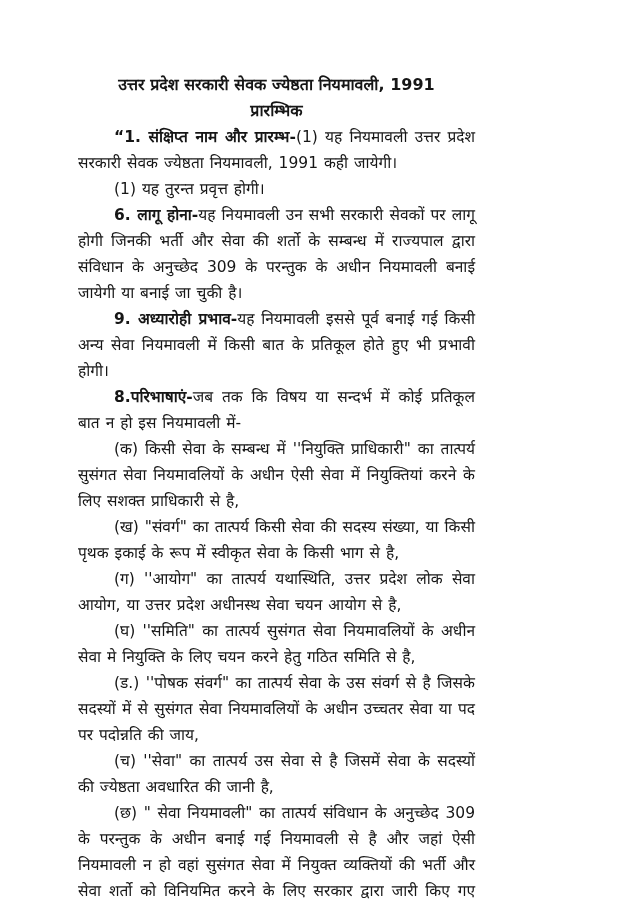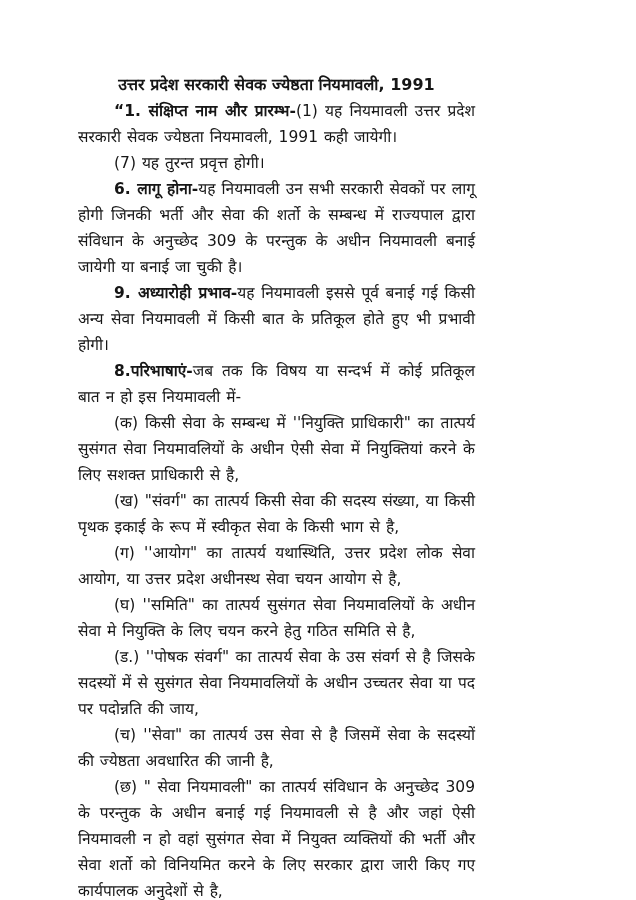--- a/index.html
+++ b/index.html
@@ -34,24 +34,25 @@
   }
   .body-text p b {
     font-weight: 700;
   }
 </style>
 </head>
 <body>
 
 <div class="page">
   <div class="heading">उत्तर प्रदेश सरकारी सेवक ज्येष्ठता नियमावली, 1991</div>
+  <div class="heading">प्रारम्भिक</div>
 
   <div class="body-text">
     <p><b>“1. संक्षिप्त नाम और प्रारम्भ-</b><span>(1) यह नियमावली उत्तर प्रदेश सरकारी सेवक ज्येष्ठता नियमावली, 1991 कही  जायेगी।</span></p>
-    <p><b></b><span>(7) यह तुरन्त प्रवृत्त होगी।</span></p>
+    <p><b></b><span>(1) यह तुरन्त प्रवृत्त होगी।</span></p>
     <p><b>6. लागू होना-</b><span>यह नियमावली उन सभी सरकारी सेवकों पर लागू होगी जिनकी भर्ती और सेवा की शर्तो के सम्बन्ध में राज्यपाल द्वारा संविधान के अनुच्छेद 309 के परन्तुक के अधीन नियमावली बनाई जायेगी या बनाई जा चुकी है।</span></p>
     <p><b>9. अध्यारोही प्रभाव-</b><span>यह नियमावली इससे पूर्व बनाई गई किसी अन्य सेवा नियमावली में किसी बात के प्रतिकूल होते हुए भी प्रभावी होगी।</span></p>
     <p><b>8.परिभाषाएं-</b><span>जब तक कि विषय या सन्दर्भ में कोई प्रतिकूल बात न हो इस नियमावली में-</span></p>
     <p><b></b><span>(क) किसी सेवा के सम्बन्ध में ''नियुक्ति प्राधिकारी"  का तात्पर्य सुसंगत सेवा नियमावलियों के अधीन ऐसी सेवा में नियुक्तियां करने के लिए सशक्त प्राधिकारी से है,</span></p>
     <p><b></b><span>(ख) "संवर्ग" का तात्पर्य किसी सेवा की सदस्य संख्या, या किसी पृथक इकाई के रूप में स्वीकृत सेवा के किसी भाग से है,</span></p>
     <p><b></b><span>(ग) ''आयोग" का तात्पर्य यथास्थिति, उत्तर प्रदेश लोक सेवा आयोग, या उत्तर प्रदेश अधीनस्थ सेवा चयन आयोग से है,</span></p>
     <p><b></b><span>(घ) ''समिति" का तात्पर्य सुसंगत सेवा नियमावलियों के अधीन सेवा मे नियुक्ति के लिए चयन करने हेतु गठित समिति से है,</span></p>
     <p><b></b><span>(ड.) ''पोषक संवर्ग" का तात्पर्य सेवा के उस संवर्ग से है जिसके सदस्यों में से सुसंगत सेवा नियमावलियों के  अधीन उच्चतर सेवा या पद पर पदोन्नति की जाय,</span></p>
     <p><b></b><span>(च) ''सेवा" का तात्पर्य उस सेवा से है जिसमें सेवा के सदस्यों की ज्येष्ठता अवधारित की जानी है,</span></p>
     <p><b></b><span>(छ) " सेवा नियमावली" का तात्पर्य संविधान के अनुच्छेद 309 के परन्तुक के अधीन बनाई गई नियमावली से है और जहां ऐसी नियमावली न हो वहां सुसंगत सेवा में नियुक्त व्यक्तियों की भर्ती और सेवा शर्तो को विनियमित करने के लिए सरकार द्वारा जारी किए गए कार्यपालक अनुदेशों से है,</span></p>

